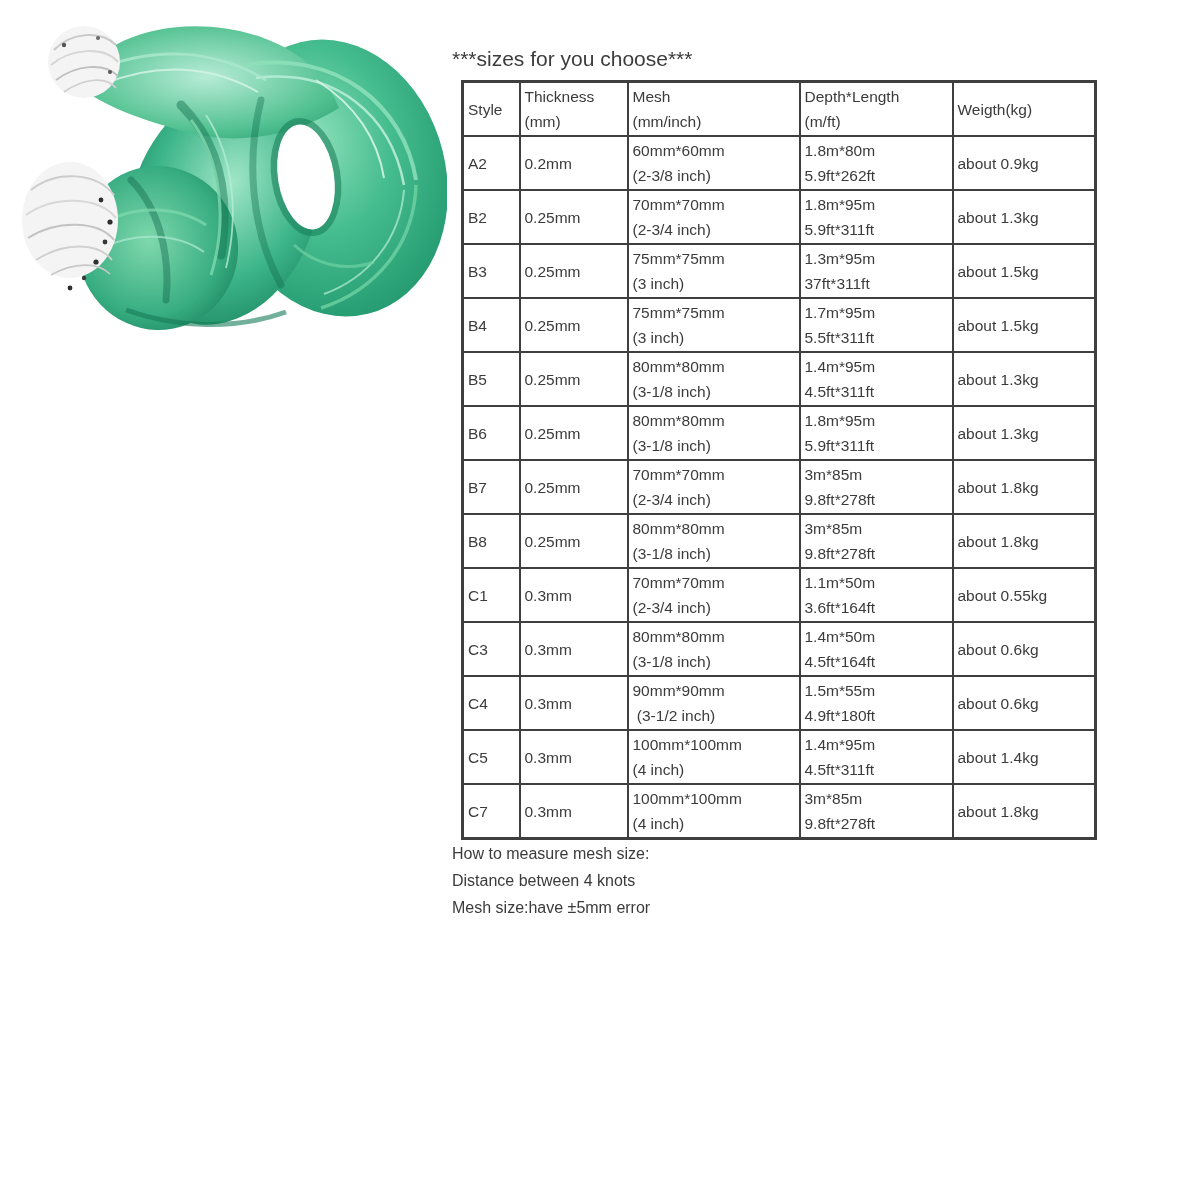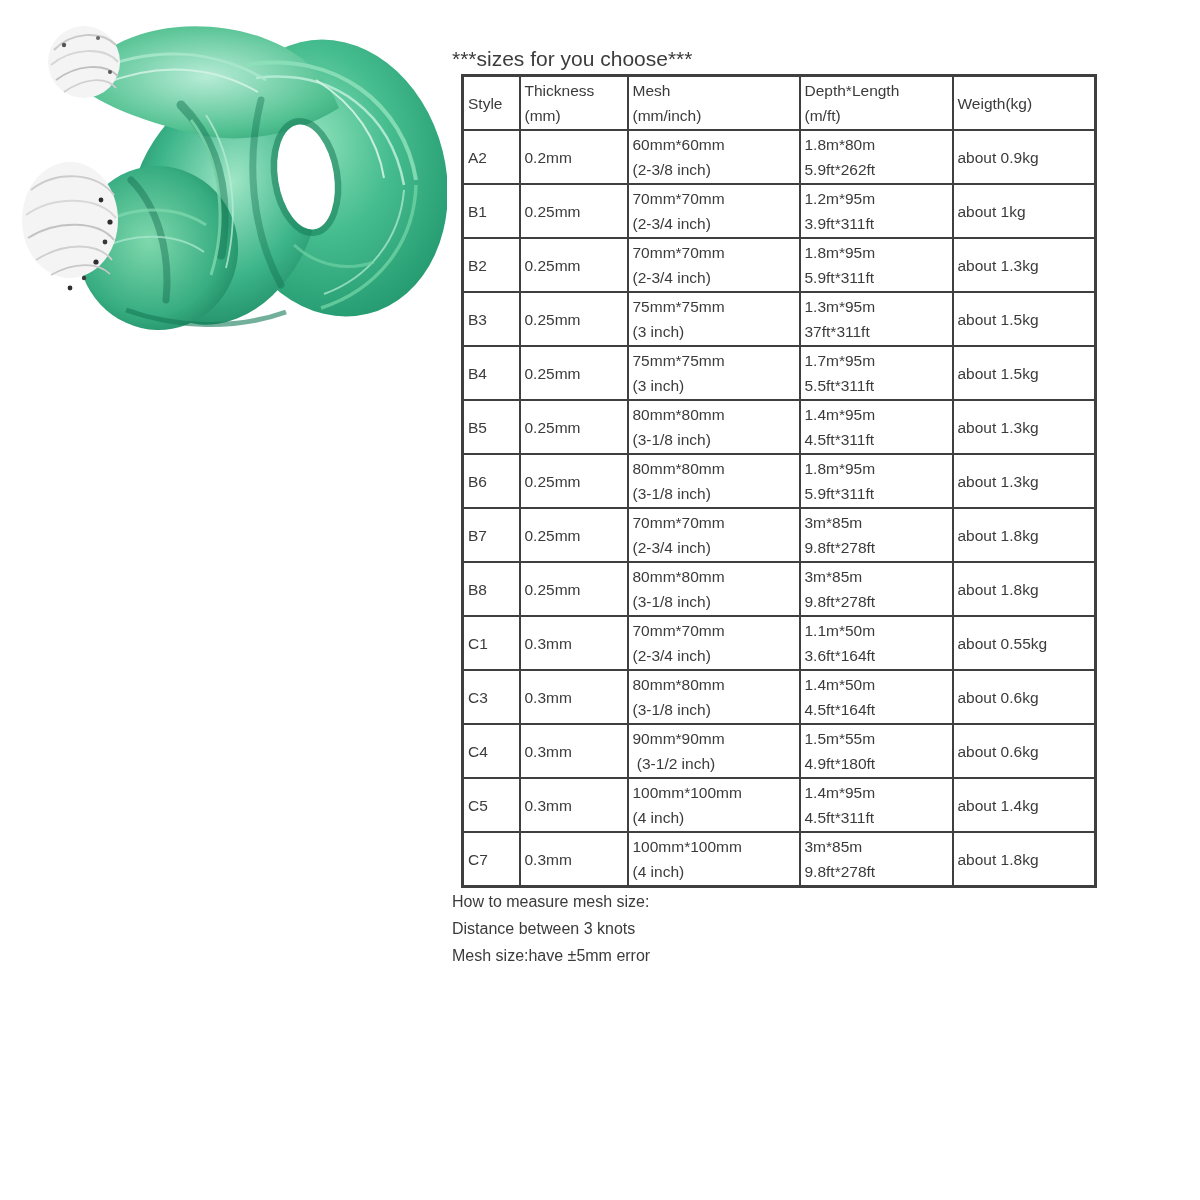--- a/index.html
+++ b/index.html
@@ -24,21 +24,21 @@
   .table-wrap {
     position: absolute;
     left: 452px; top: 45px;
     width: 640px;
   }
   .table-title {
     font-size: 21px;
     line-height: 28px;
     color: #3c3c3c;
     font-weight: 400;
-    margin: 0 0 1px 0;
+    margin: 0 0 7px 0;
     white-space: nowrap;
   }
   table.size-table {
     border-collapse: collapse;
     table-layout: fixed;
     width: 633px;
     border: 3px solid #3f3f3f;
     margin-left: 9px;
   }
   .size-table th, .size-table td {
@@ -178,29 +178,20 @@
           <tr>
             <td>A2</td>
             <td>0.2mm</td>
             <td>60mm*60mm
 (2-3/8 inch)</td>
             <td>1.8m*80m
 5.9ft*262ft</td>
             <td>about 0.9kg</td>
           </tr>
           <tr>
-            <td>B1</td>
-            <td>0.25mm</td>
-            <td>70mm*70mm
-(2-3/4 inch)</td>
-            <td>1.2m*95m
-3.9ft*311ft</td>
-            <td>about 1kg</td>
-          </tr>
-          <tr>
             <td>B2</td>
             <td>0.25mm</td>
             <td>70mm*70mm
 (2-3/4 inch)</td>
             <td>1.8m*95m
 5.9ft*311ft</td>
             <td>about 1.3kg</td>
           </tr>
           <tr>
             <td>B3</td>
@@ -299,18 +290,18 @@
 (4 inch)</td>
             <td>3m*85m
 9.8ft*278ft</td>
             <td>about 1.8kg</td>
           </tr>
         </tbody>
     </table>
 
     <div class="notes">
       <div class="note-line">How to measure mesh size:</div>
-      <div class="note-line">Distance between 3 knots</div>
+      <div class="note-line">Distance between 4 knots</div>
       <div class="note-line">Mesh size:have ±5mm error</div>
     </div>
   </div>
 
 </div>
 
 </body></html>

